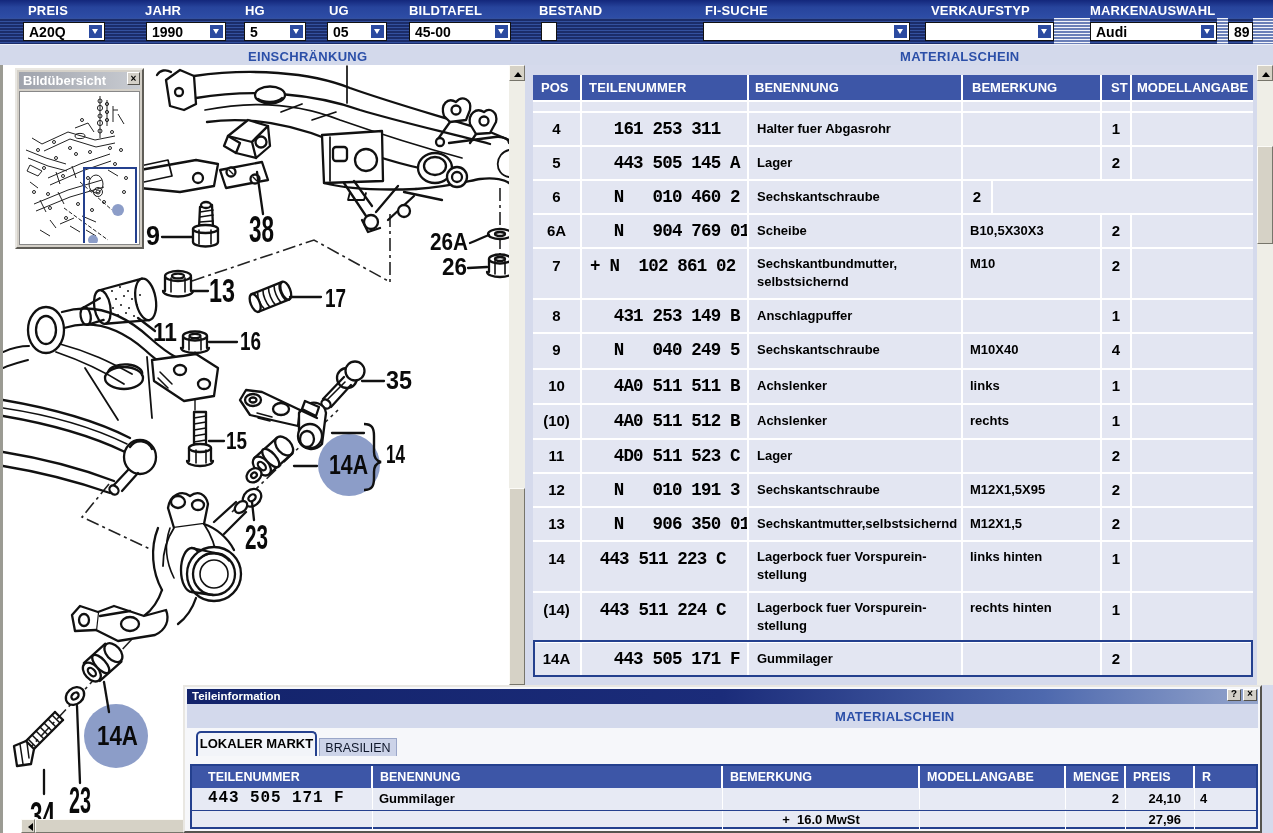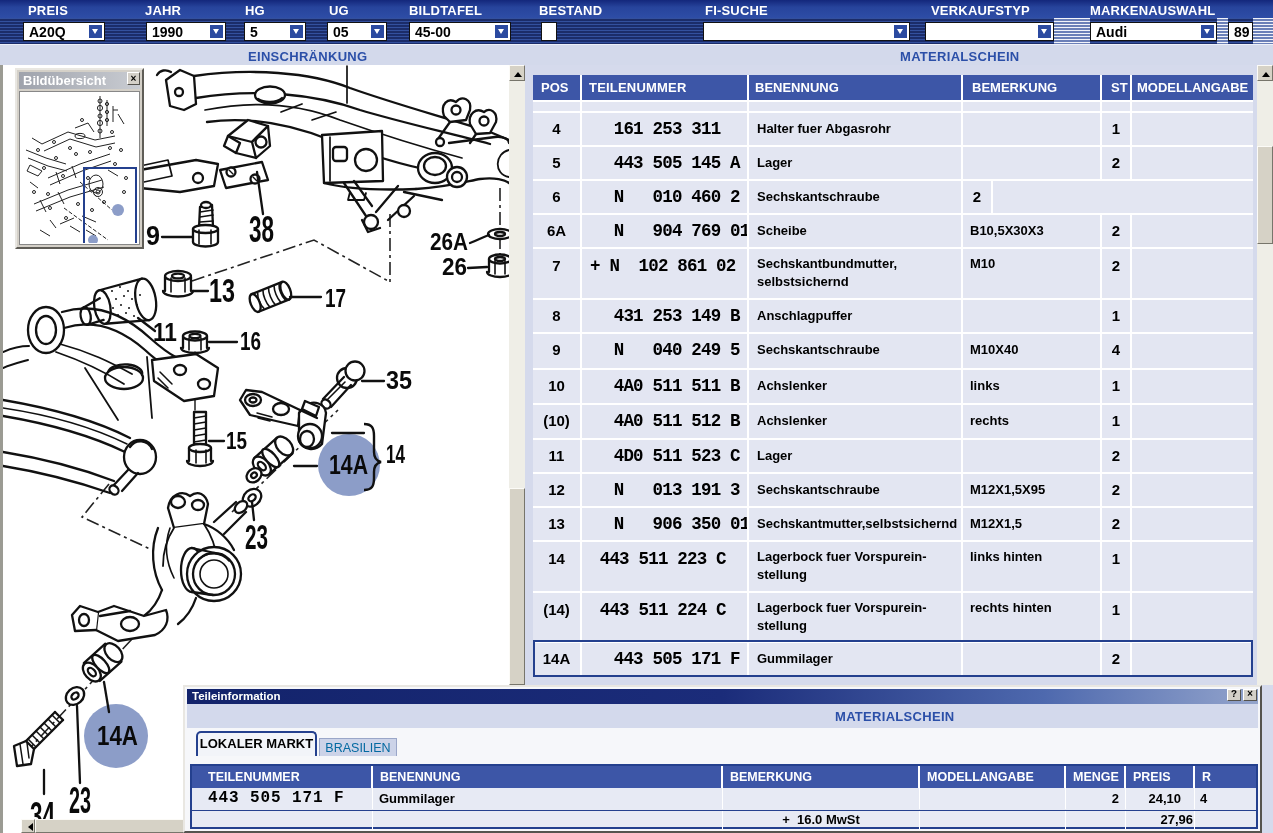--- a/index.html
+++ b/index.html
@@ -85,21 +85,21 @@
 #pwtitle span { position:absolute; left:5px; top:1px; color:#fff; font-weight:bold; font-size:11.5px; }
 .pwbtn { position:absolute; top:2px; width:14px; height:12px; background:#D4D0C8;
   border:1px solid; border-color:#FFF #55534E #55534E #FFF; font-size:10px; font-weight:bold;
   text-align:center; line-height:10px; font-family:"Liberation Mono",monospace; }
 #pwband { position:absolute; left:2px; top:17px; right:2px; height:24px; background:#D3D9EC; }
 #pwband span { position:absolute; left:648px; top:5px; color:#2B4FA8; font-weight:bold; font-size:13px; letter-spacing:0.3px; }
 .tab1 { position:absolute; left:11px; top:44px; width:121px; height:25px; background:#F2F4F9;
   border:2px solid #24408E; border-bottom:none; border-radius:5px 5px 0 0;
   font-weight:bold; font-size:13px; text-align:center; line-height:22px; }
 .tab2 { position:absolute; left:134px; top:51px; width:78px; height:18px; background:#CCD3E8;
-  border:1px solid #9AA6C8; border-bottom:none; font-size:12.5px; text-align:center; line-height:18px; color:#0369a1; }
+  border:1px solid #9AA6C8; border-bottom:none; font-size:12.5px; text-align:center; line-height:18px; color:#0f172a; }
 #pwtable { position:absolute; left:5px; top:77px; width:1068px; height:65px;
   border:2px solid #24408E; background:#E7EAF4; }
 #pwthead { position:absolute; left:0; top:0; width:100%; height:22px; background:#3D56A7; display:flex; }
 #pwthead div { color:#fff; font-weight:bold; font-size:12.5px; line-height:22px; padding-left:7px;
   border-right:2px solid #fff; overflow:hidden; white-space:nowrap; }
 #pwrow1 { position:absolute; left:0; top:22px; width:100%; height:21px; display:flex; }
 #pwrow2 { position:absolute; left:0; top:45px; width:100%; height:18px; display:flex; }
 #pwrow1 div, #pwrow2 div { border-right:1px solid #fff; font-size:13px; font-weight:bold; }
 #pwdivider { position:absolute; left:0; top:44px; width:100%; height:1px; background:#24408E; }
 .d1 { width:181px; } .d2 { width:350px; } .d3 { width:197px; } .d4 { width:146px; }
@@ -582,21 +582,21 @@
   <div class="trow h34">
       <div class="c1">11</div>
       <div class="c2"> 4D0 511 523 C</div>
       <div class="c3">Lager</div>
       <div class="c4"></div>
       <div class="c5">2</div>
       <div class="c6"></div>
     </div>
   <div class="trow h34">
       <div class="c1">12</div>
-      <div class="c2"> N   013 191 3</div>
+      <div class="c2"> N   010 191 3</div>
       <div class="c3">Sechskantschraube</div>
       <div class="c4">M12X1,5X95</div>
       <div class="c5">2</div>
       <div class="c6"></div>
     </div>
   <div class="trow h34">
       <div class="c1">13</div>
       <div class="c2"> N   906 350 01</div>
       <div class="c3">Sechskantmutter,selbstsichernd</div>
       <div class="c4">M12X1,5</div>
@@ -724,17 +724,17 @@
       <div class="d6" style="text-align:right;padding-right:13px;line-height:21px">24,10</div>
       <div class="d7" style="padding-left:5px;line-height:21px">4</div>
     </div>
     <div id="pwdivider"></div>
     <div id="pwrow2">
       <div class="d1"></div>
       <div class="d2"></div>
       <div class="d3" style="text-align:center;line-height:17px">+&nbsp;&nbsp;16.0 MwSt</div>
       <div class="d4"></div>
       <div class="d5"></div>
-      <div class="d6" style="text-align:right;padding-right:1px;line-height:17px">27,96</div>
+      <div class="d6" style="text-align:right;padding-right:13px;line-height:17px">27,96</div>
       <div class="d7"></div>
     </div>
   </div>
 </div>
 
 </body></html>

